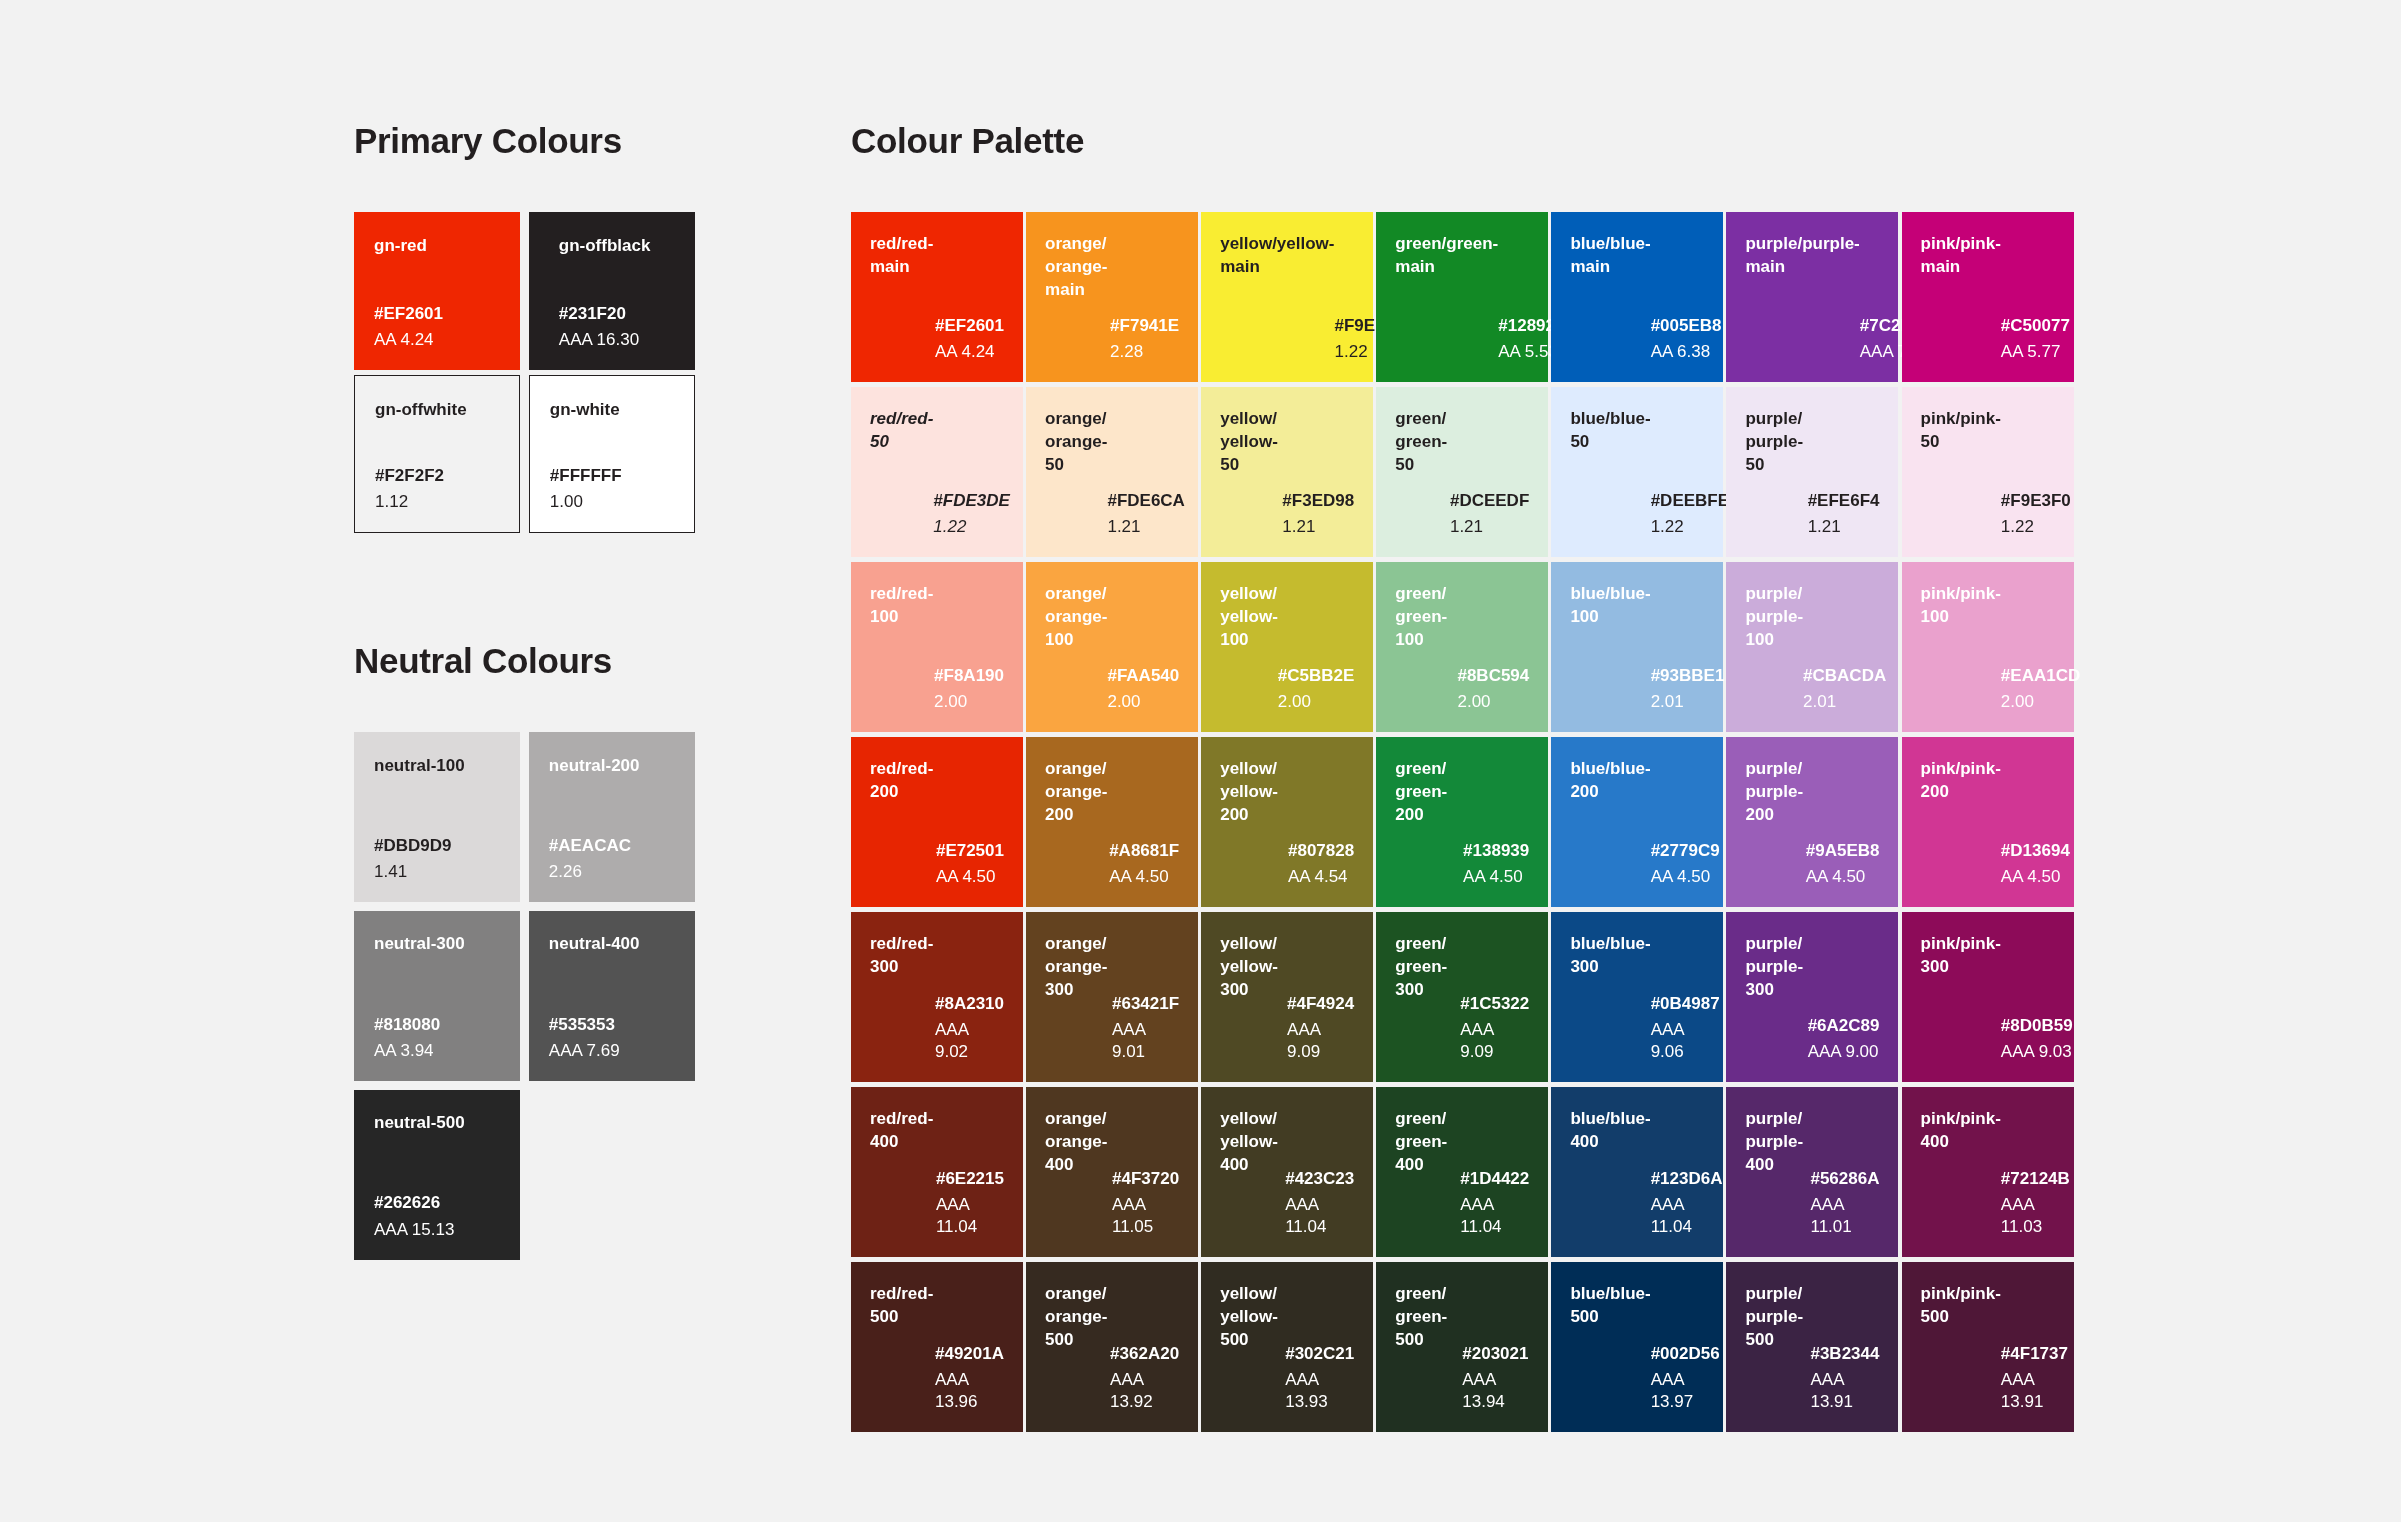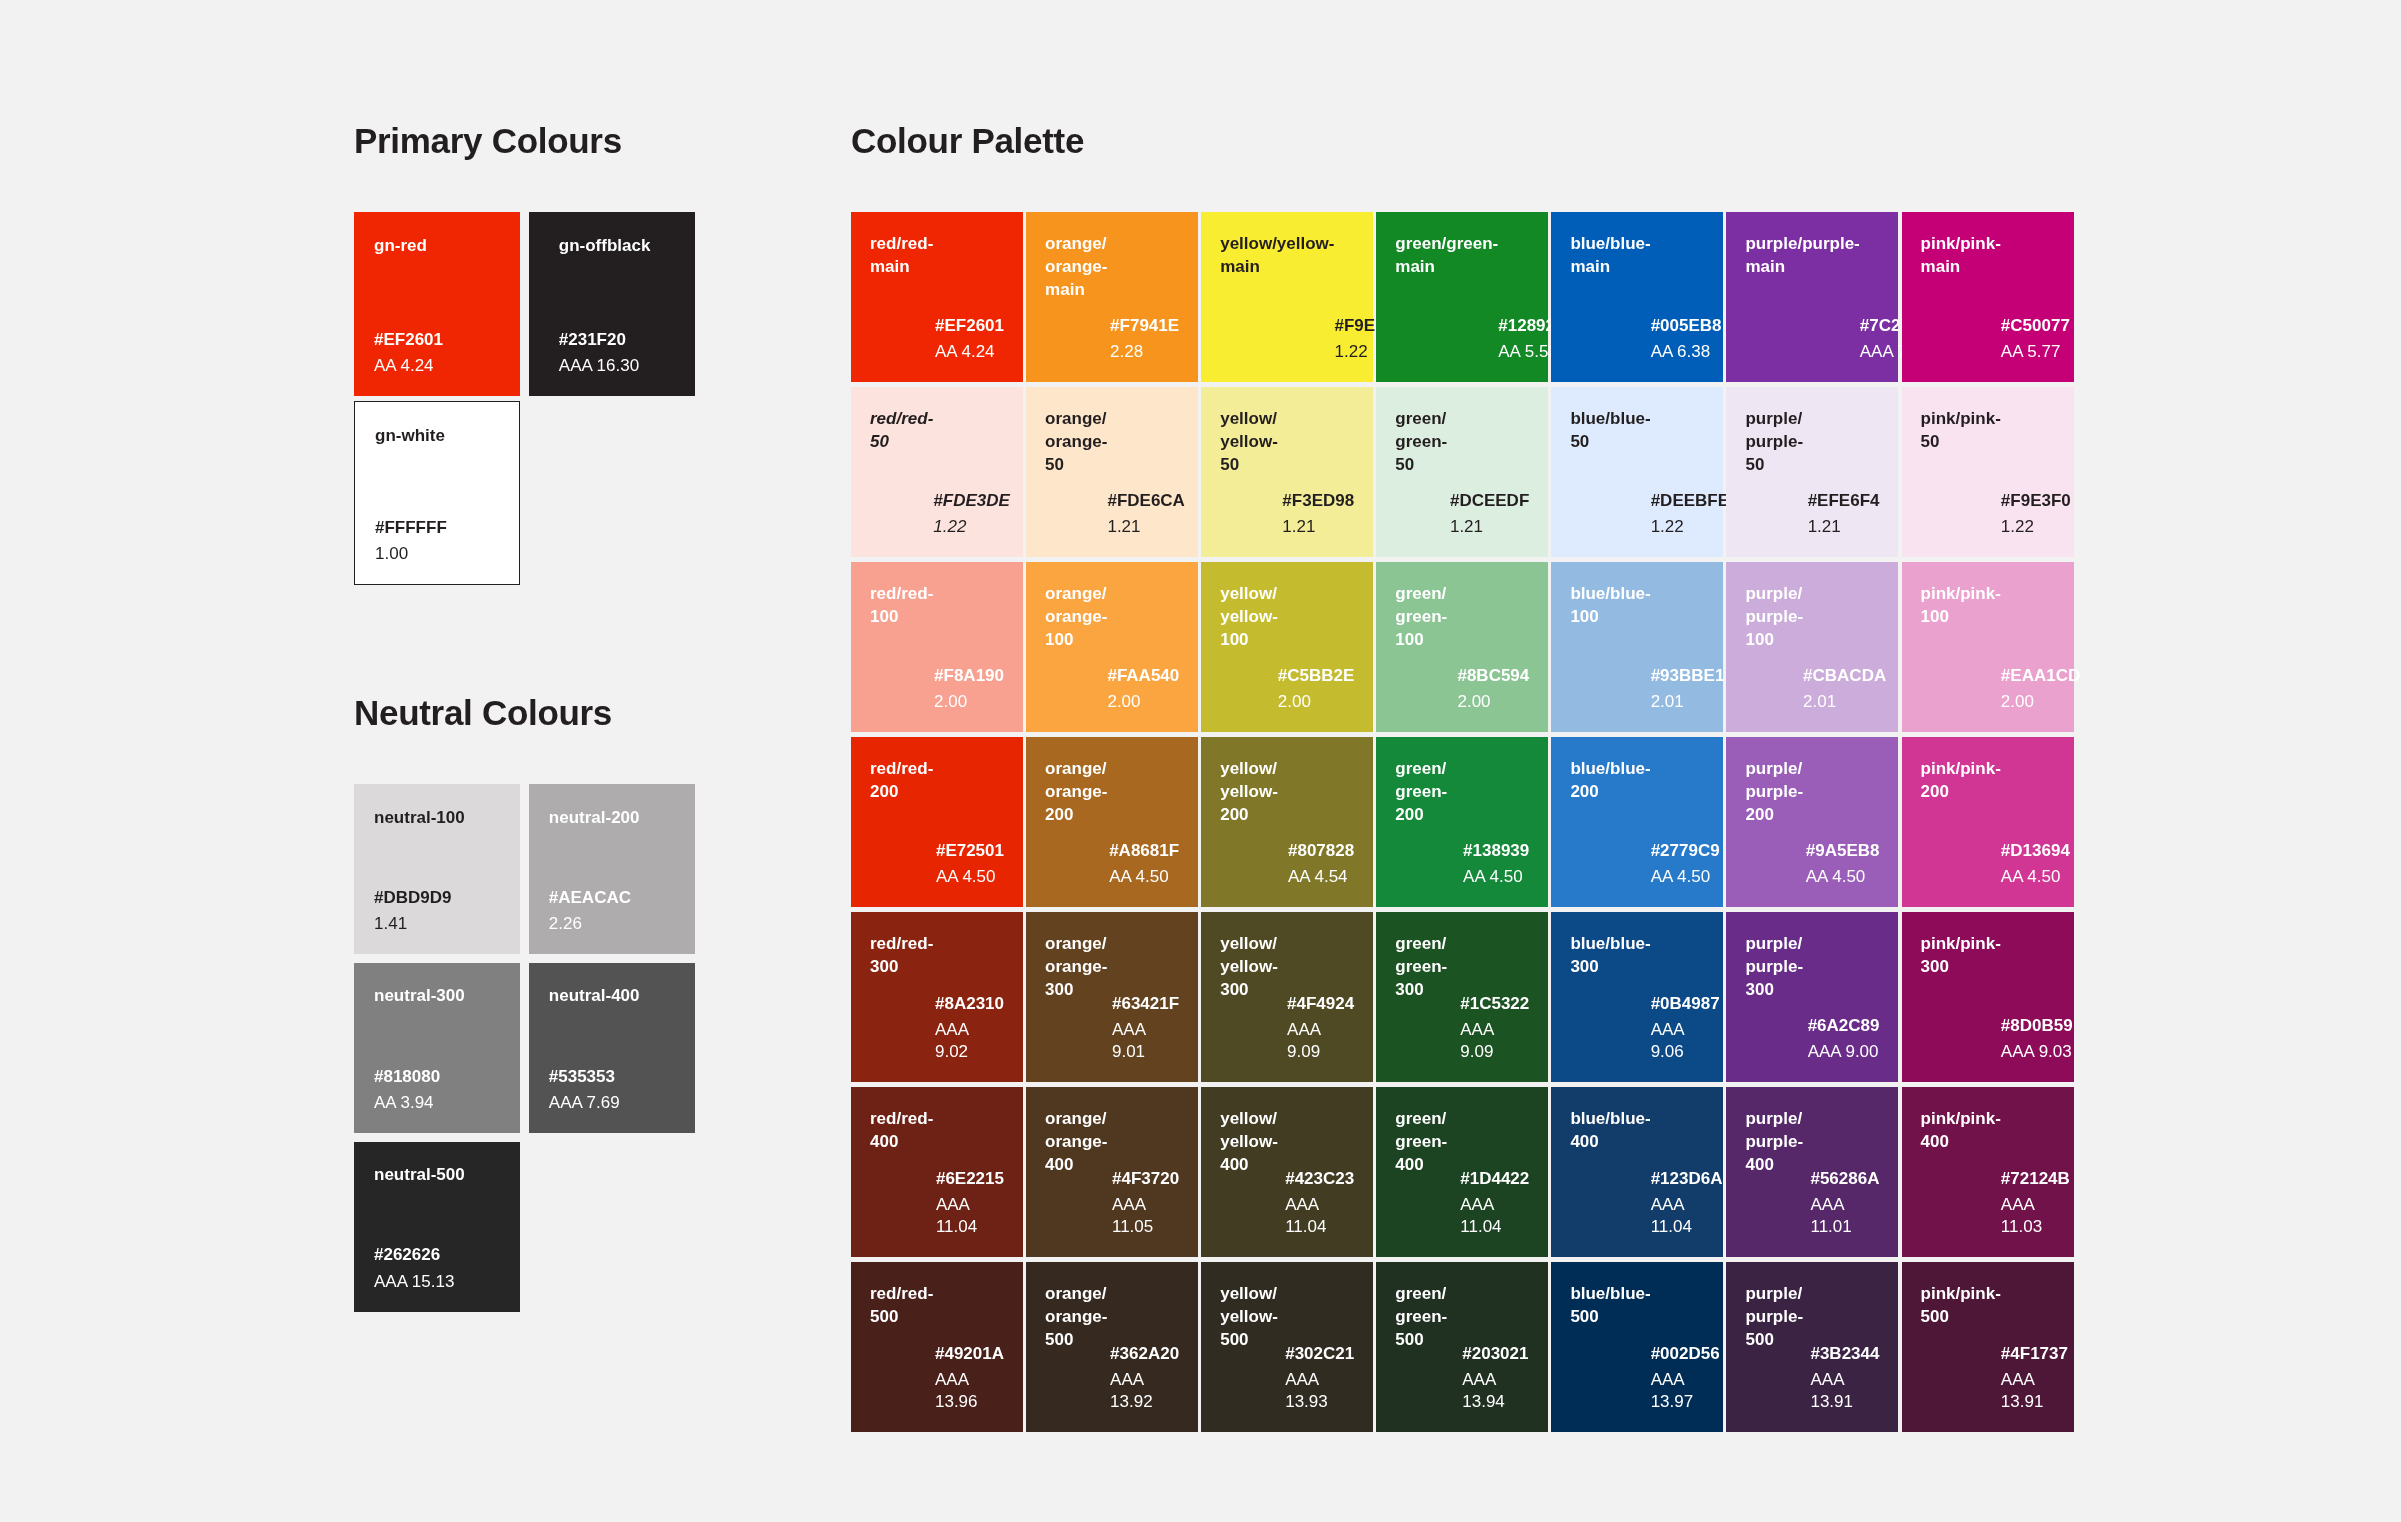--- a/index.html
+++ b/index.html
@@ -43,21 +43,21 @@
   }
 
   .swatch {
     position: relative;
     padding: 22.5px 20px 19px 20px;
     display: flex;
     flex-direction: column;
     justify-content: space-between;
     min-height: 0;
   }
-  .swatch.sq-primary { height: 184px; }
+  .swatch.sq-primary { height: 158px; }
   .swatch.sq-neutral { height: 170px; }
 
   .swatch .sw-name {
     font-size: 17px;
     font-weight: bold;
     line-height: 1.32;
     word-break: break-word;
   }
   .swatch .sw-meta { margin-top: auto; }
   .swatch .sw-hex {
@@ -133,20 +133,27 @@
             <div class="sw-contrast">AA 4.24</div>
           </div>
         </div>
         <div class="swatch sq-primary" style="background: rgb(35, 31, 32); color: rgb(255, 255, 255); padding-left: 30px;">
           <div class="sw-name">gn-offblack</div>
           <div class="sw-meta">
             <div class="sw-hex">#231F20</div>
             <div class="sw-contrast">AAA 16.30</div>
           </div>
         </div>
+        <div class="swatch sq-primary bordered" style="background: rgb(242, 242, 242); color: rgb(35, 31, 32);">
+          <div class="sw-name">gn-offwhite</div>
+          <div class="sw-meta">
+            <div class="sw-hex">#F2F2F2</div>
+            <div class="sw-contrast">1.12</div>
+          </div>
+        </div>
         <div class="swatch sq-primary bordered" style="background: rgb(255, 255, 255); color: rgb(35, 31, 32);">
           <div class="sw-name">gn-white</div>
           <div class="sw-meta">
             <div class="sw-hex">#FFFFFF</div>
             <div class="sw-contrast">1.00</div>
           </div>
         </div>
       </div>
 
     <h2 class="section-heading neutral-heading" style="margin-top:110px;">Neutral Colours</h2>

